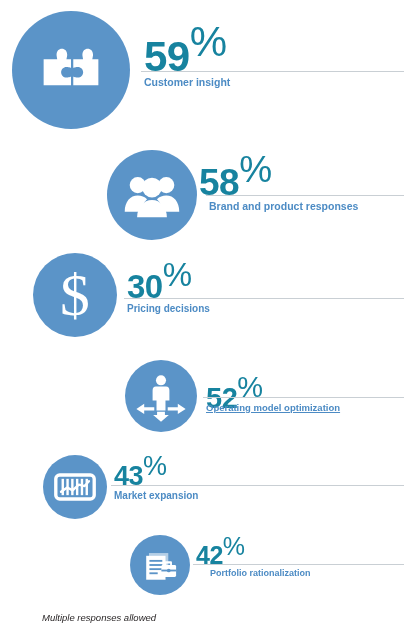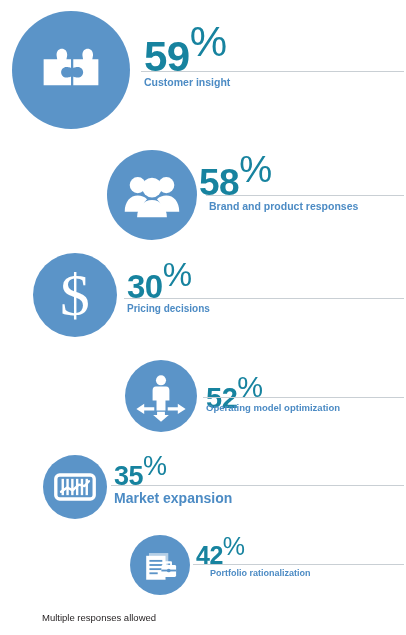--- a/index.html
+++ b/index.html
@@ -62,20 +62,21 @@
     position: absolute;
     color: #4c8bc4;
     font-weight: bold;
     white-space: nowrap;
     font-family: "Liberation Sans", sans-serif;
   }
   .footnote {
     position: absolute;
     left: 42px;
     top: 612px;
+    font-style: italic;
     font-size: 9.5px;
     color: #231f20;
     font-family: "Liberation Sans", sans-serif;
     white-space: nowrap;
   }
 
   
   
   #row-0 .icon-circle { left: 12px;  top: 11px;  width: 118px; height: 118px; }
   #row-0 .pct-wrap    { position:absolute; left: 144px; top: 21px; font-size: 42px; }
@@ -91,27 +92,27 @@
   
   #row-2 .icon-circle { left: 33px;  top: 253px; width: 84px; height: 84px; }
   #row-2 .pct-wrap    { position:absolute; left: 127px; top: 258px; font-size: 33px; }
   #row-2 .rule        { left: 124px; top: 298px; width: 280px; }
   #row-2 .stat-label  { left: 127px; top: 303px; font-size: 10px; }
 
   
   #row-3 .icon-circle { left: 125px; top: 360px; width: 72px; height: 72px; }
   #row-3 .pct-wrap    { position:absolute; left: 206px; top: 373px; font-size: 29px; text-align: right; }
   #row-3 .rule        { left: 203px; top: 397px; width: 201px; }
-  #row-3 .stat-label  { left: 206px; top: 402px; font-size: 9.5px; }
+  #row-3 .stat-label  { left: 206px; top: 402px; font-size: 9.5px; text-decoration: underline; }
 
   
   #row-4 .icon-circle { left: 43px;  top: 455px; width: 64px; height: 64px; }
   #row-4 .pct-wrap    { position:absolute; left: 114px; top: 453px; font-size: 27px; }
   #row-4 .rule        { left: 111px; top: 485px; width: 293px; }
-  #row-4 .stat-label  { left: 114px; top: 490px; font-size: 14px; }
+  #row-4 .stat-label  { left: 114px; top: 490px; font-size: 10px; }
 
   
   #row-5 .icon-circle { left: 130px; top: 535px; width: 60px; height: 60px; }
   #row-5 .pct-wrap    { position:absolute; left: 196px; top: 534px; font-size: 25px; text-align: right; }
   #row-5 .rule        { left: 193px; top: 564px; width: 211px; }
   #row-5 .stat-label  { left: 196px; top: 568px; font-size: 9px; padding-left: 14px; }
 </style>
 </head>
 <body>
 
@@ -194,21 +195,21 @@
           <rect x="32" y="33" width="5" height="34"></rect>
           <rect x="42" y="33" width="5" height="34"></rect>
           <rect x="52" y="33" width="5" height="34"></rect>
           <rect x="62" y="33" width="5" height="34"></rect>
           <rect x="72" y="33" width="5" height="34"></rect>
         </g>
         <polyline points="21,60 34,51 45,57 58,45 70,48 79,38" fill="none" stroke="#ffffff" stroke-width="5" stroke-linejoin="round" stroke-linecap="round"></polyline>
       </svg>
     </div>
     <div class="stat-text">
-      <span class="pct-wrap"><span class="pct-num">35</span><span class="pct-sign">%</span></span>
+      <span class="pct-wrap"><span class="pct-num">43</span><span class="pct-sign">%</span></span>
       <div class="rule"></div>
       <div class="stat-label">Market expansion</div>
     </div>
   </div>
 
   <div class="stat-row" id="row-5">
     <div class="icon-circle">
       <svg viewBox="0 0 100 100" width="46" height="46" aria-hidden="true">
         <g fill="#ffffff">
           <path d="M26,24 L68,24 L68,74 L26,74 Z" opacity="0.55"></path>

